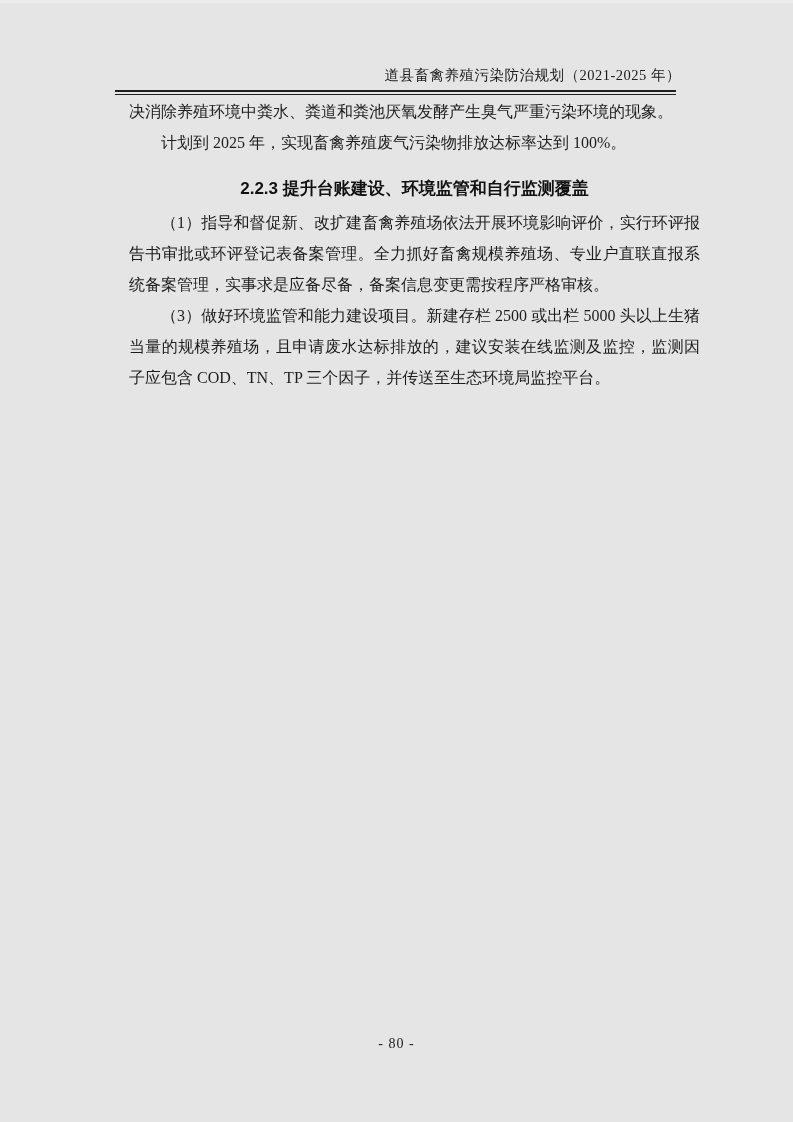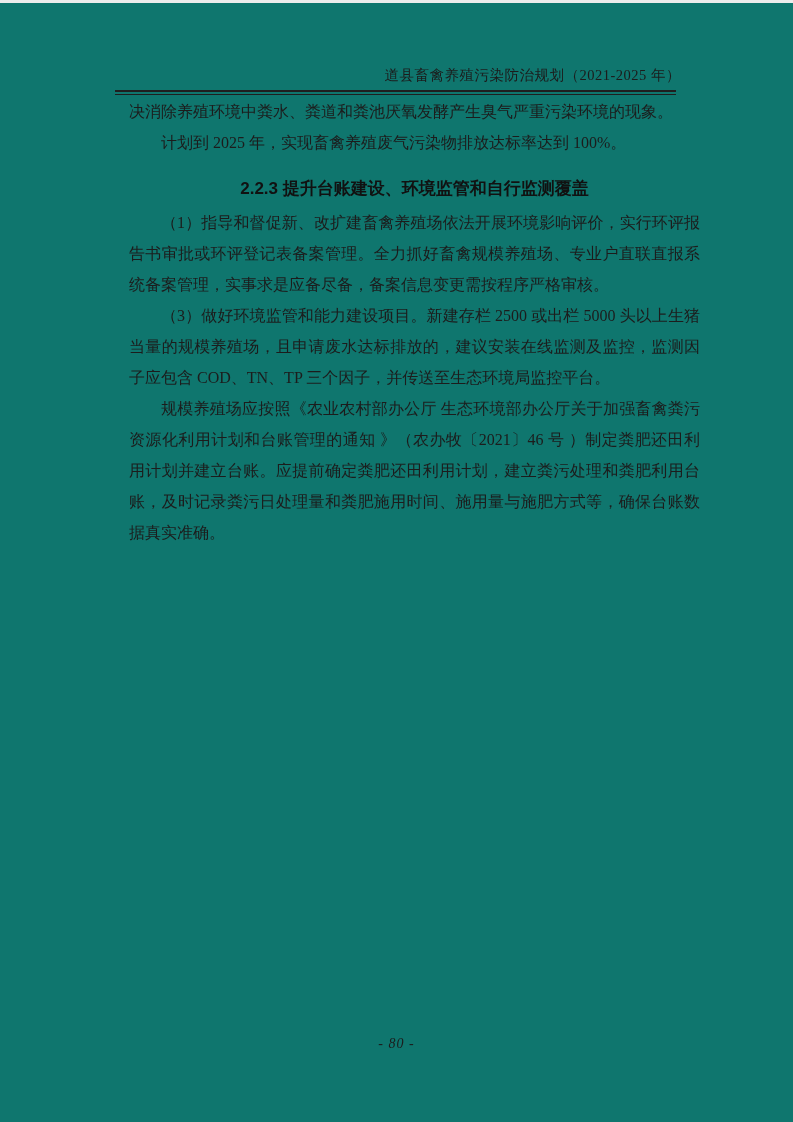--- a/index.html
+++ b/index.html
@@ -4,21 +4,21 @@
 <style>
   html, body {
     margin: 0;
     padding: 0;
     background: #ffffff;
   }
   .page {
     position: relative;
     width: 793px;
     height: 1122px;
-    background: #0f766e;
+    background: #e5e5e5;
     overflow: hidden;
     font-family: "Liberation Serif", "DejaVu Serif", serif;
     color: #1c1c1c;
   }
   .top-edge {
     position: absolute;
     top: 0; left: 0; right: 0;
     height: 3px;
     background: #ececec;
   }
@@ -72,41 +72,39 @@
   }
   .footer {
     position: absolute;
     top: 1036px;
     left: 0;
     width: 100%;
     text-align: center;
     font-size: 14px;
     letter-spacing: 1px;
     color: #1c1c1c;
-    font-style: italic;
   }
 </style>
 </head>
 <body>
 
 <div class="page">
 
   <div class="top-edge"></div>
 
   <div class="header">
     <div class="header-title">道县畜禽养殖污染防治规划（2021-2025 年）</div>
     <div class="header-rule"></div>
   </div>
 
   <div class="content">
     <p class="para flush">决消除养殖环境中粪水、粪道和粪池厌氧发酵产生臭气严重污染环境的现象。</p>
     <p class="para">计划到 2025 年，实现畜禽养殖废气污染物排放达标率达到 100%。</p>
     <h2 class="heading">2.2.3 提升台账建设、环境监管和自行监测覆盖</h2>
     <p class="para">（1）指导和督促新、改扩建畜禽养殖场依法开展环境影响评价，实行环评报告书审批或环评登记表备案管理。全力抓好畜禽规模养殖场、专业户直联直报系统备案管理，实事求是应备尽备，备案信息变更需按程序严格审核。</p>
     <p class="para">（3）做好环境监管和能力建设项目。新建存栏 2500 或出栏 5000 头以上生猪当量的规模养殖场，且申请废水达标排放的，建议安装在线监测及监控，监测因子应包含 COD、TN、TP 三个因子，并传送至生态环境局监控平台。</p>
-    <p class="para">规模养殖场应按照《农业农村部办公厅 生态环境部办公厅关于加强畜禽粪污资源化利用计划和台账管理的通知 》（农办牧〔2021〕46 号 ）制定粪肥还田利用计划并建立台账。应提前确定粪肥还田利用计划，建立粪污处理和粪肥利用台账，及时记录粪污日处理量和粪肥施用时间、施用量与施肥方式等，确保台账数据真实准确。</p>
   </div>
 
   <div class="footer">
     <span>- 80 -</span>
   </div>
 
 </div>
 
 </body></html>

